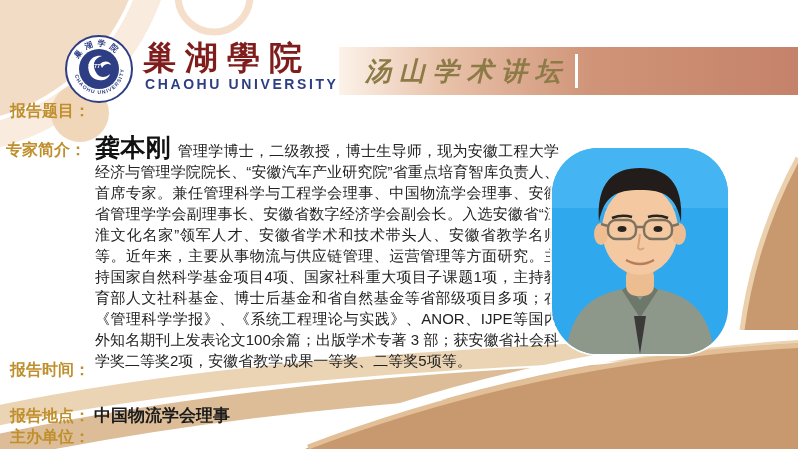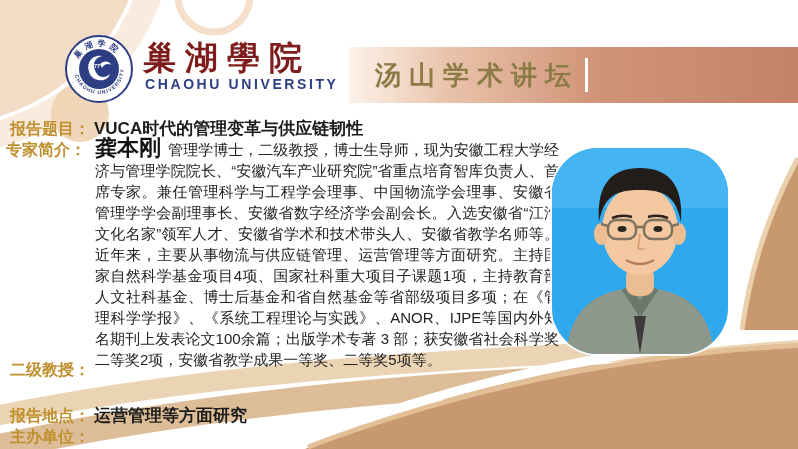--- a/index.html
+++ b/index.html
@@ -15,49 +15,49 @@
   .uni-cn{
     position:absolute;left:143px;top:36px;width:230px;
     font-family:"Liberation Serif",serif;font-weight:bold;
     font-size:33px;letter-spacing:9px;color:#7f1d1d;white-space:nowrap;
   }
   .uni-en{
     position:absolute;left:145px;top:76px;
     font-size:14px;font-weight:bold;letter-spacing:2.6px;color:#2e3e84;white-space:nowrap;
   }
   .banner{
-    position:absolute;left:349px;top:47px;right:0;height:56px;
+    position:absolute;left:339px;top:47px;right:0;height:48px;
     background:linear-gradient(90deg,#fcf2e9 0%,#e9c3ab 22%,#d09478 55%,#c4826a 100%);
-    display:flex;align-items:center;
+    display:flex;align-items:center;font-style:italic;
   }
   .banner-title{
     margin-left:26px;font-size:26px;font-weight:bold;letter-spacing:8px;
     color:#8c7b46;white-space:nowrap;
   }
   .banner-divider{width:3px;height:34px;background:#ffffff;margin:0 16px 0 6px;}
   .banner-session{
     font-family:"Liberation Serif",serif;font-size:21px;font-weight:bold;
     letter-spacing:6px;color:#ffffff;white-space:nowrap;
   }
 
   
   .label{color:#bf8f2d;font-weight:bold;font-size:16px;white-space:nowrap;}
   .row{position:absolute;left:10px;display:flex;align-items:baseline;}
   .row .value{color:#1b1b1b;font-weight:bold;font-size:17px;margin-left:4px;white-space:nowrap;}
-  .title-row{top:117px;}
+  .title-row{top:101px;}
   .time-row{top:360px;}
   .loc-row{top:395px;margin-top:9px;}
   .org-row{top:427px;}
 
   .expert-label{position:absolute;left:6px;top:140px;}
   .bio{
     position:absolute;left:95px;top:137px;width:464px;
     font-size:15px;line-height:21px;color:#232323;text-align:justify;
   }
-  .bio .expert-name{font-size:22px;font-weight:bold;color:#111;margin-right:7px;}
+  .bio .expert-name{font-size:25px;font-weight:bold;color:#111;margin-right:7px;}
 
   
   .photo{
     position:absolute;left:552px;top:148px;width:176px;height:206px;
     border-radius:46px;overflow:hidden;z-index:5;
     box-shadow:0 0 0 2px rgba(255,255,255,.9);
   }
 
   
   .decor-topleft{left:0;top:0;z-index:0;}
@@ -113,21 +113,20 @@
     <div class="uni-cn">巢湖學院</div>
     <div class="uni-en">CHAOHU UNIVERSITY</div>
 
     <div class="banner">
       <span class="banner-title">汤山学术讲坛</span>
       <span class="banner-divider"></span>
     </div>
 
     <div class="row title-row">
       <span class="label">报告题目：</span>
-      <span class="value">VUCA时代的管理变革与供应链韧性</span>
     </div>
 
     <div class="label expert-label">专家简介：</div>
     <div class="bio">
       <span class="expert-name">龚本刚</span><span>管理学博士，二级教授，博士生导师，现为安徽工程大学经济与管理学院院长、“安徽汽车产业研究院”省重点培育智库负责人、首席专家。兼任管理科学与工程学会理事、中国物流学会理事、安徽省管理学学会副理事长、安徽省数字经济学会副会长。入选安徽省“江淮文化名家”领军人才、安徽省学术和技术带头人、安徽省教学名师等。近年来，主要从事物流与供应链管理、运营管理等方面研究。主持国家自然科学基金项目4项、国家社科重大项目子课题1项，主持教育部人文社科基金、博士后基金和省自然基金等省部级项目多项；在《管理科学学报》、《系统工程理论与实践》、ANOR、IJPE等国内外知名期刊上发表论文100余篇；出版学术专著 3 部；获安徽省社会科学奖二等奖2项，安徽省教学成果一等奖、二等奖5项等。</span>
     </div>
 
     <div class="photo">
       <svg width="176" height="206" viewBox="0 0 176 206">
         <rect width="176" height="206" fill="#2fa8ee"></rect>
@@ -159,26 +158,26 @@
         <path d="M 96 69 Q 106 66 116 70" stroke="#2a241f" stroke-width="2.5" fill="none"></path>
         <ellipse cx="70" cy="81" rx="4.5" ry="3" fill="#2a241f"></ellipse>
         <ellipse cx="106" cy="81" rx="4.5" ry="3" fill="#2a241f"></ellipse>
 
         <path d="M 88 86 L 86 100 Q 88 103 92 100" stroke="#d9a378" stroke-width="2" fill="none"></path>
         <path d="M 74 112 Q 88 120 102 112" stroke="#b97b5d" stroke-width="2.5" fill="none"></path>
       </svg>
     </div>
 
     <div class="row time-row">
-      <span class="label">二级教授：</span>
+      <span class="label">报告时间：</span>
     </div>
 
     <div class="row loc-row">
       <span class="label">报告地点：</span>
-      <span class="value">运营管理等方面研究</span>
+      <span class="value">中国物流学会理事</span>
     </div>
 
     <div class="row org-row">
       <span class="label">主办单位：</span>
     </div>
 
   </div>
 </div>
 
 </body></html>

